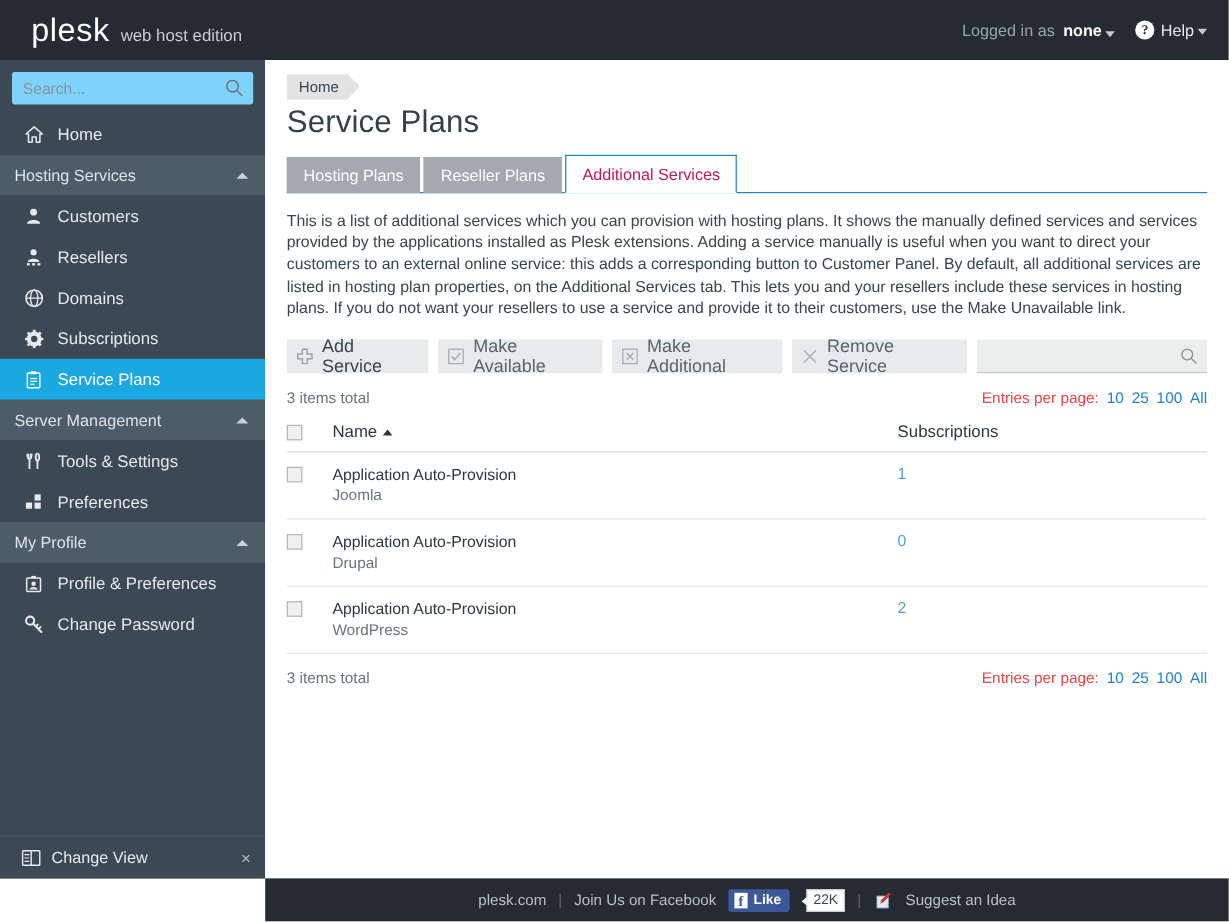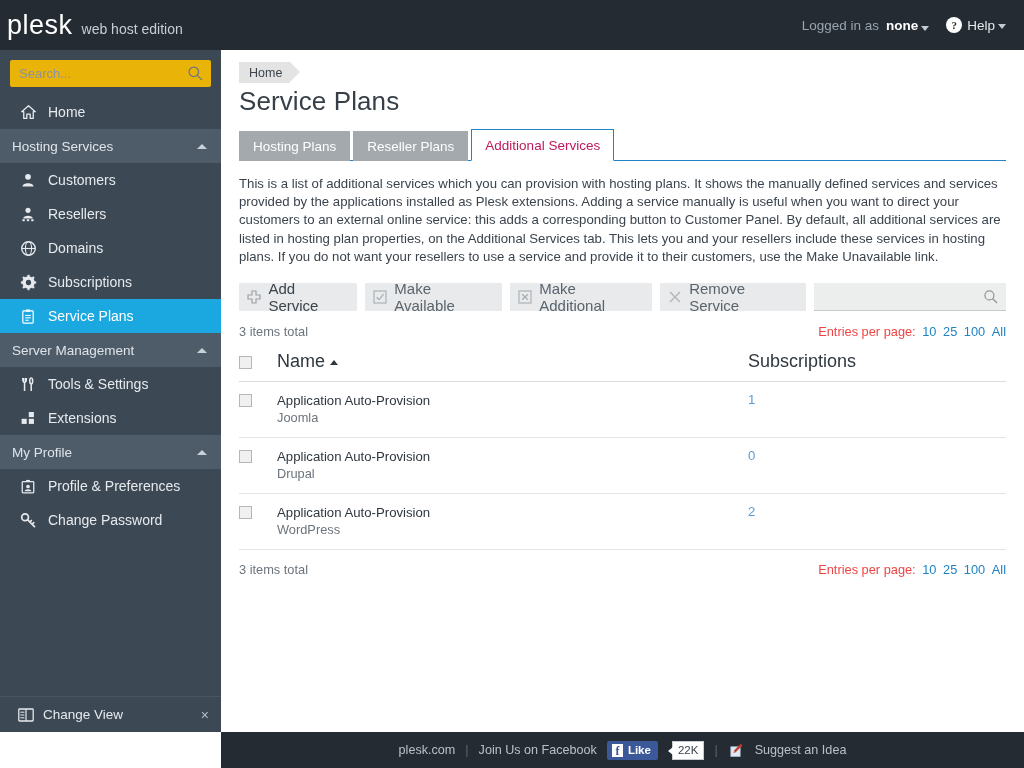--- a/index.html
+++ b/index.html
@@ -10,21 +10,21 @@
     overflow: hidden;
   }
   body { position: relative; }
 
   
   .topbar {
     position: absolute; top: 0; left: 0; width: 1024px; height: 50px;
     background: #242b33;
     display: flex; align-items: center;
   }
-  .logo-wrap { margin-left: 7px; display: flex; align-items: baseline; }
+  .logo-wrap { margin-left: 26px; display: flex; align-items: baseline; }
   .logo-plesk {
     font-size: 27px; color: #fff; letter-spacing: .5px;
     font-weight: 300; position: relative; line-height: 1;
   }
   .logo-underline {
     position: absolute; left: 13px; bottom: -4px; width: 13px; height: 3px;
     background: #3fc0f0;
   }
   .logo-edition {
     font-size: 14px; color: #c8ced3; margin-left: 9px; font-weight: 400;
@@ -50,21 +50,21 @@
   }
   .help-text { color: #e3e8ec; }
 
   
   .sidebar {
     position: absolute; top: 50px; left: 0; width: 221px; height: 682px;
     background: #3c4854;
   }
   .search-row { padding: 10px 10px 8px 10px; }
   .search-box {
-    position: relative; background: #eab308; border-radius: 2px;
+    position: relative; background: #7dd3fc; border-radius: 2px;
     height: 27px; display: flex; align-items: center;
   }
   .search-box input {
     border: 0; outline: none; background: transparent;
     font-size: 13px; color: #555; padding: 0 26px 0 9px;
     width: 100%; height: 100%; font-family: "Liberation Sans", sans-serif;
   }
   .search-box input::placeholder { color: #8b949c; }
   .mag {
     position: absolute; right: 7px; top: 5px;
@@ -179,21 +179,21 @@
   .listinfo {
     display: flex; align-items: center; justify-content: space-between;
     font-size: 12.8px; color: #6b747c; padding: 12px 0 8px 0;
   }
   .epp-label { color: #ef4444; }
   .epp a { color: #1f83c6; text-decoration: none; cursor: pointer; margin-left: 3px; }
 
   
   table.plist { width: 100%; border-collapse: collapse; }
   table.plist th {
-    text-align: left; font-size: 18px; font-weight: normal; color: #2f373f;
+    text-align: left; font-size: 14px; font-weight: normal; color: #2f373f;
     padding: 4px 0 9px 0; border-bottom: 1px solid #d9dcdf;
   }
   table.plist td {
     font-size: 13.2px; color: #2f373f; padding: 10px 0 11px 0;
     border-bottom: 1px solid #e2e5e7; vertical-align: top;
   }
   .col-check { width: 38px; }
   .col-subs { width: 258px; }
   .chk {
     width: 13px; height: 13px; background: #f0f0f0;
@@ -374,21 +374,21 @@
   </div>
 
   <div class="nav-item">
     <span class="ico">
       <svg width="16" height="16" viewBox="0 0 20 20">
           <rect x="2" y="11" width="6.4" height="6.4" fill="#e6eaee"></rect>
           <rect x="11" y="11" width="6.4" height="6.4" fill="#e6eaee"></rect>
           <rect x="11" y="2.5" width="6.4" height="6.4" fill="#e6eaee"></rect>
         </svg>
     </span>
-    <span>Extensions</span>
+    <span>Preferences</span>
   </div>
 
   <div class="nav-section">
     <span>My Profile</span>
     <span class="chev"></span>
   </div>
 
   <div class="nav-item">
     <span class="ico">
       <svg width="16" height="17" viewBox="0 0 20 20">

